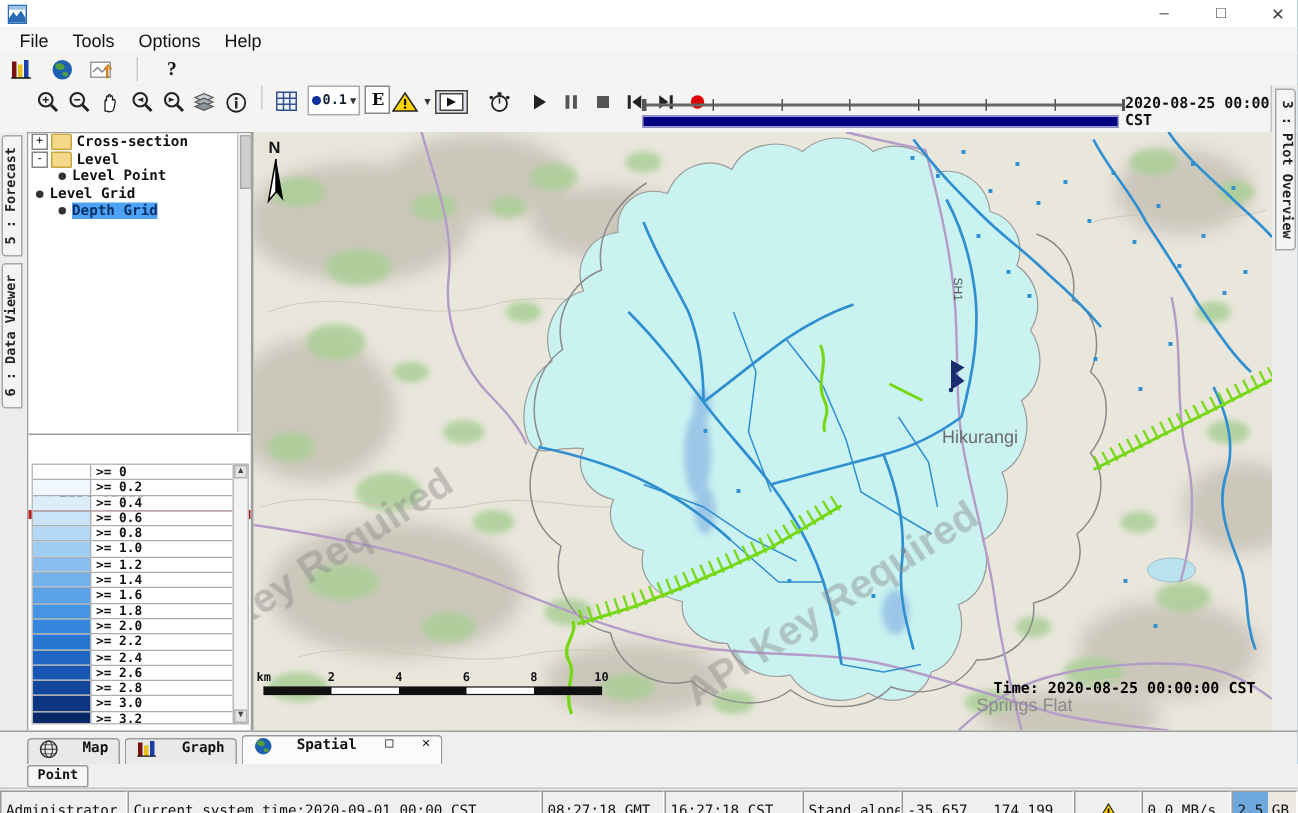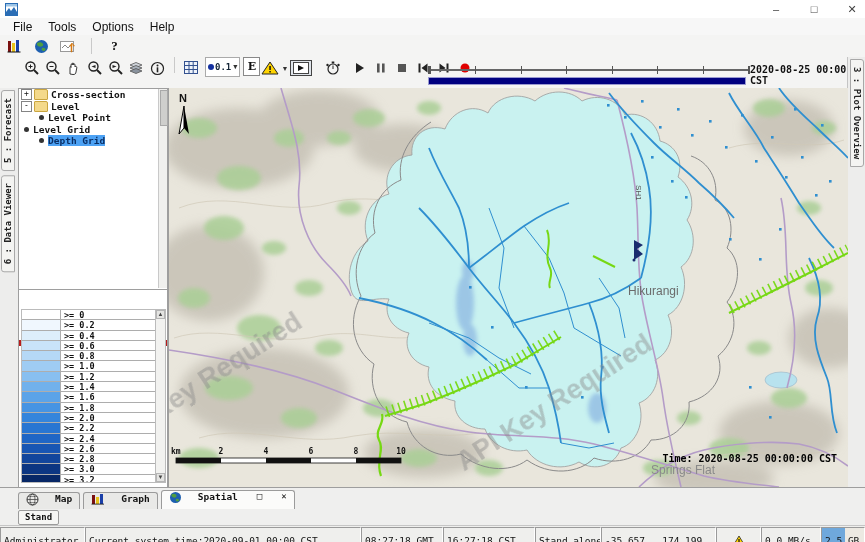--- a/index.html
+++ b/index.html
@@ -594,21 +594,21 @@
           <path d="M2.5,3.5 C4.5,2 7,2.8 7.5,4.5 C8,6 6,7 4.5,6.5 C3,6 2,4.8 2.5,3.5Z" fill="#4f9e3f"></path>
           <path d="M7,8 C9,7.5 10.5,8.5 10,9.8 C9,11 7,10.5 6.8,9.5Z" fill="#4f9e3f"></path>
         </svg>
       <span>Spatial</span>
       <span class="mini">□</span>
       <span class="mini" style="font-weight:bold">✕</span>
     </div>
   </div>
 
   <div class="abs logsrow">
-    <div class="logsbtn">Stand</div>
+    <div class="logsbtn">Point</div>
   </div>
 
   <div class="abs statusbar">
     <div class="scell" style="width:85px">Administrator</div>
     <div class="scell" style="width:276px">Current system time:2020-09-01 00:00 CST</div>
     <div class="scell" style="width:82px">08:27:18 GMT</div>
     <div class="scell" style="width:92px">16:27:18 CST</div>
     <div class="scell" style="width:66px">Stand alone</div>
     <div class="scell" style="width:115px">-35.657 , 174.199</div>
     <div class="scell warncell" style="width:45px">

